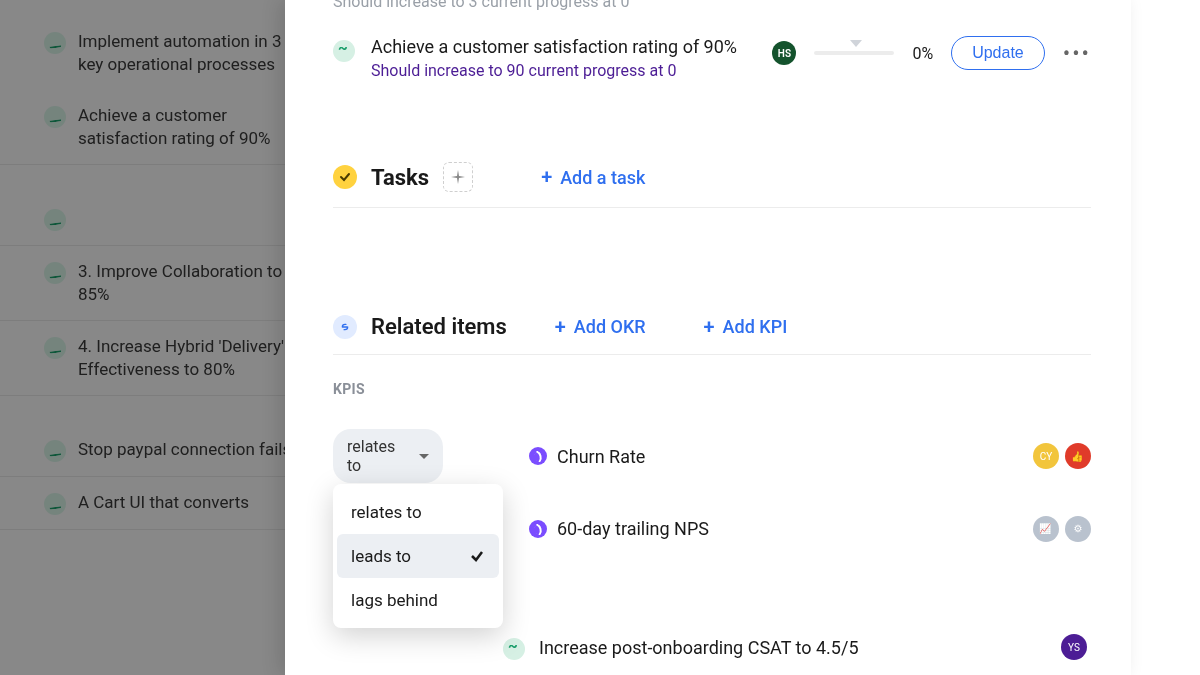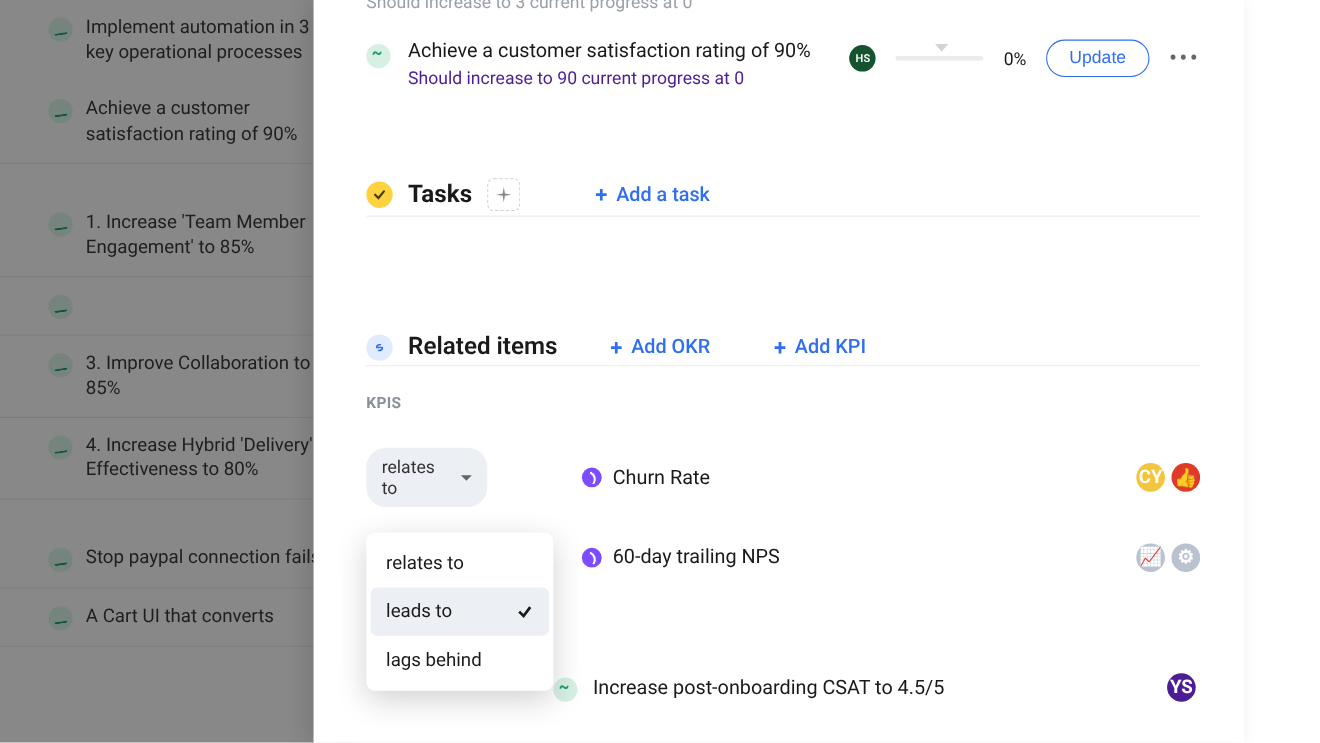--- a/index.html
+++ b/index.html
@@ -12,21 +12,21 @@
     position: relative;
     color: #1a1a1a;
   }
   
   .sidebar {
     position: absolute;
     left: 0; top: 0;
     width: 323px;
     height: 675px;
     background: #f7f7f7;
-    padding-top: 0;
+    padding-top: 16px;
   }
   .sidebar-overlay {
     position: absolute;
     left: 0; top: 0;
     width: 285px;
     height: 675px;
     background: rgba(0,0,0,0.45);
     pointer-events: none;
     z-index: 5;
   }
@@ -114,21 +114,21 @@
     font-size: 16px;
     font-weight: 500;
     cursor: pointer;
   }
   .more-dots { font-size: 22px; color: #666; letter-spacing: 2px; cursor: pointer; }
   
   .sec-head {
     display: flex;
     align-items: center;
     gap: 14px;
-    padding: 18px 0 4px 0;
+    padding: 18px 0 15px 0;
     border-bottom: 1px solid #ececec;
   }
   .head-icon {
     width: 24px; height: 24px; border-radius: 50%;
     display: inline-flex; align-items: center; justify-content: center;
     flex-shrink: 0;
   }
   .head-tasks { background: #ffd23f; }
   .head-tasks svg { width: 12px; height: 12px; }
   .head-related { background: #e1ebff; }
@@ -172,21 +172,21 @@
   }
   .kpi-glyph::after{
     content:""; position:absolute; left:5px; top:5px; width:7px; height:7px;
     border:2px solid #fff; border-left:none; border-bottom:none; border-radius:0 8px 0 0;
     transform: rotate(30deg);
   }
   .right-icons { display:flex; gap:6px; }
   .ricon {
     width: 26px; height: 26px; border-radius: 50%;
     display:inline-flex; align-items:center; justify-content:center;
-    font-size: 17px; font-weight: 700; color:#fff;
+    font-size: 10px; font-weight: 400; color:#fff;
   }
   
   .rel-row {
     display: flex; align-items: center; gap: 14px;
     padding: 14px 0;
   }
   
   .dropdown {
     position: absolute;
     left: 48px; top: 484px;
@@ -240,24 +240,20 @@
 <div class="sidebar">
   <div class="side-item nb">
     <span class="side-badge"></span>
     <span>Implement automation in 3 key operational processes</span>
   </div>
   <div class="side-item">
     <span class="side-badge"></span>
     <span>Achieve a customer satisfaction rating of 90%</span>
   </div>
   <div class="side-gap"></div>
-  <div class="side-item">
-    <span class="side-badge"></span>
-    <span>1. Increase 'Team Member Engagement' to 85%</span>
-  </div>
   <div class="side-item">
     <span class="side-badge"></span>
   </div>
   <div class="side-item">
     <span class="side-badge"></span>
     <span>3. Improve Collaboration to 85%</span>
   </div>
   <div class="side-item">
     <span class="side-badge"></span>
     <span>4. Increase Hybrid 'Delivery' Effectiveness to 80%</span>

